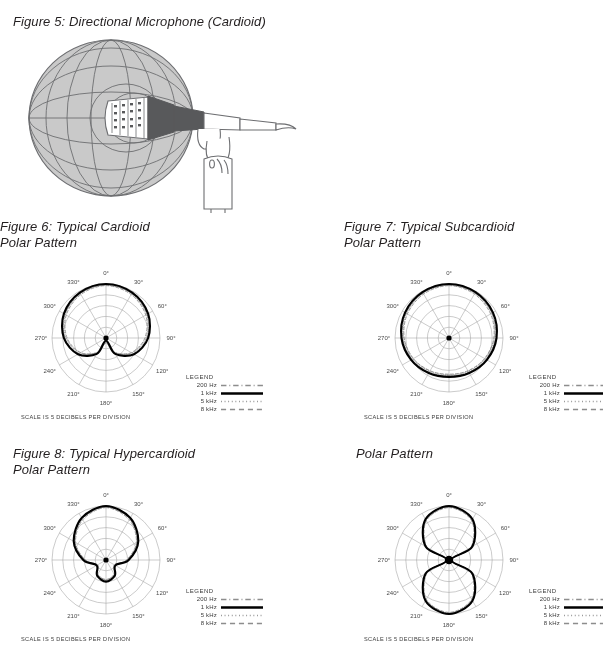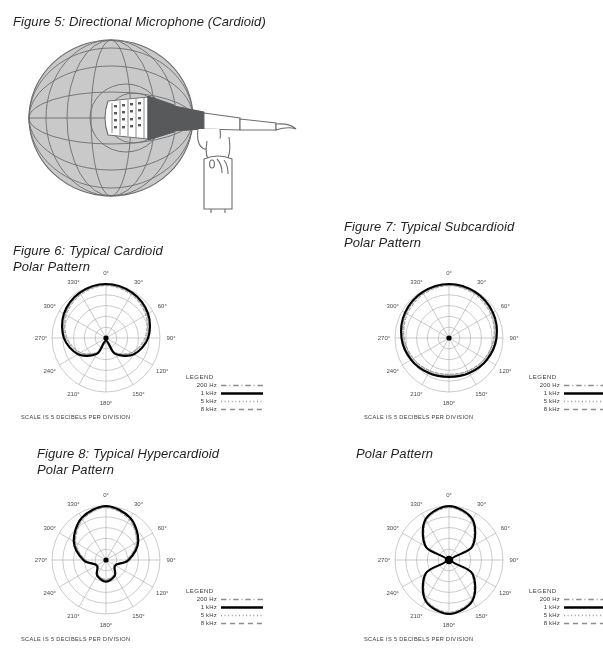--- a/index.html
+++ b/index.html
@@ -156,21 +156,21 @@
       <path d="M196 126 L196 176 L224 176 L224 126 Q210 120 196 126 Z"></path>
       <ellipse cx="204" cy="131" rx="2.4" ry="4" fill="#ffffff"></ellipse>
       <path d="M209 126 Q214 131 214 140" fill="none"></path>
       <path d="M216 127 Q220 132 220 141" fill="none"></path>
       <path d="M203 176 L203 180" fill="none"></path>
       <path d="M217 176 L217 180" fill="none"></path>
     </g>
   </svg>
 </div>
 
-<div class="caption" style="left:13px; top:219px;margin-top:24px;">
+<div class="caption" style="left:0; top:219px;">
   <span>Figure 6: Typical Cardioid</span>
   <span class="l2">Polar Pattern</span>
 </div>
 <div class="figblock" style="left:8px; top:262px;">
   <div class="polar-wrap"><svg width="152" height="152" viewBox="0 0 152 152">
         <g>
           <circle cx="76" cy="76" r="10.8" fill="none" stroke="#a7a7a7" stroke-width="0.6"></circle>
           <circle cx="76" cy="76" r="21.6" fill="none" stroke="#a7a7a7" stroke-width="0.6"></circle>
           <circle cx="76" cy="76" r="32.4" fill="none" stroke="#a7a7a7" stroke-width="0.6"></circle>
           <circle cx="76" cy="76" r="43.2" fill="none" stroke="#a7a7a7" stroke-width="0.6"></circle>
@@ -326,21 +326,21 @@
         <span class="legend-label">8 kHz</span>
         <span class="legend-swatch">
           <svg width="42" height="7">
             <line x1="0" y1="3.5" x2="42" y2="3.5" stroke="#8d8d8d" stroke-width="1.6" stroke-dasharray="5.120000000000001,3.84"></line>
           </svg>
         </span>
       </div>
     </div>
 </div>
 
-<div class="caption" style="left:13px; top:446px;margin-left:24px;">
+<div class="caption" style="left:13px; top:446px;">
   <span>Figure 8: Typical Hypercardioid</span>
   <span class="l2">Polar Pattern</span>
 </div>
 <div class="figblock" style="left:8px; top:484px;">
   <div class="polar-wrap"><svg width="152" height="152" viewBox="0 0 152 152">
         <g>
           <circle cx="76" cy="76" r="10.8" fill="none" stroke="#a7a7a7" stroke-width="0.6"></circle>
           <circle cx="76" cy="76" r="21.6" fill="none" stroke="#a7a7a7" stroke-width="0.6"></circle>
           <circle cx="76" cy="76" r="32.4" fill="none" stroke="#a7a7a7" stroke-width="0.6"></circle>
           <circle cx="76" cy="76" r="43.2" fill="none" stroke="#a7a7a7" stroke-width="0.6"></circle>

